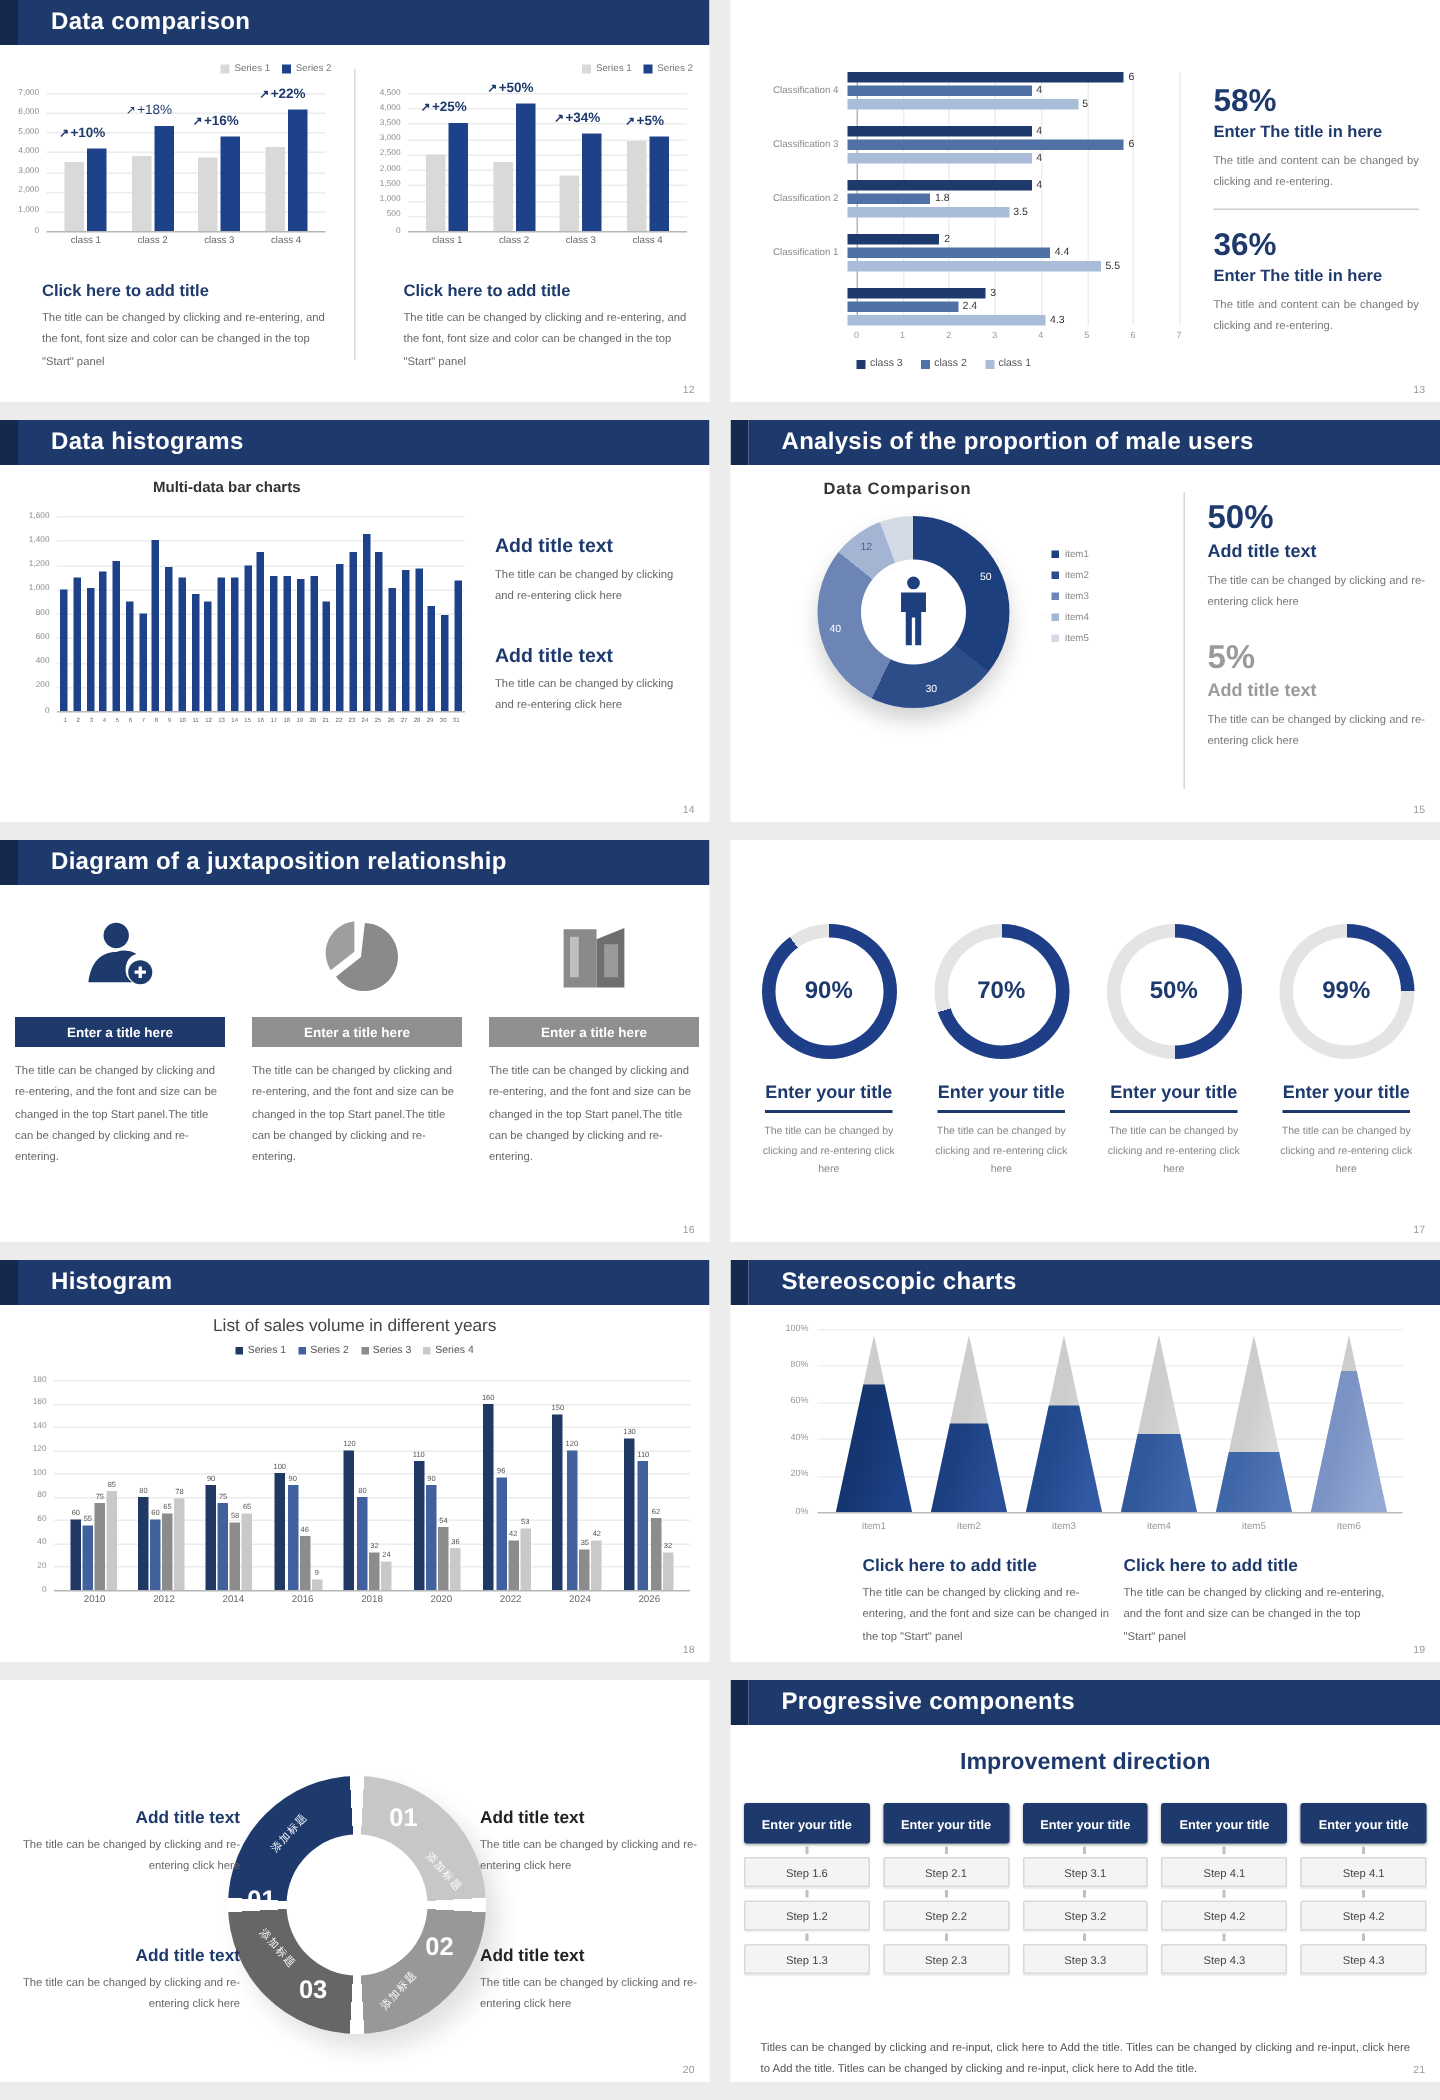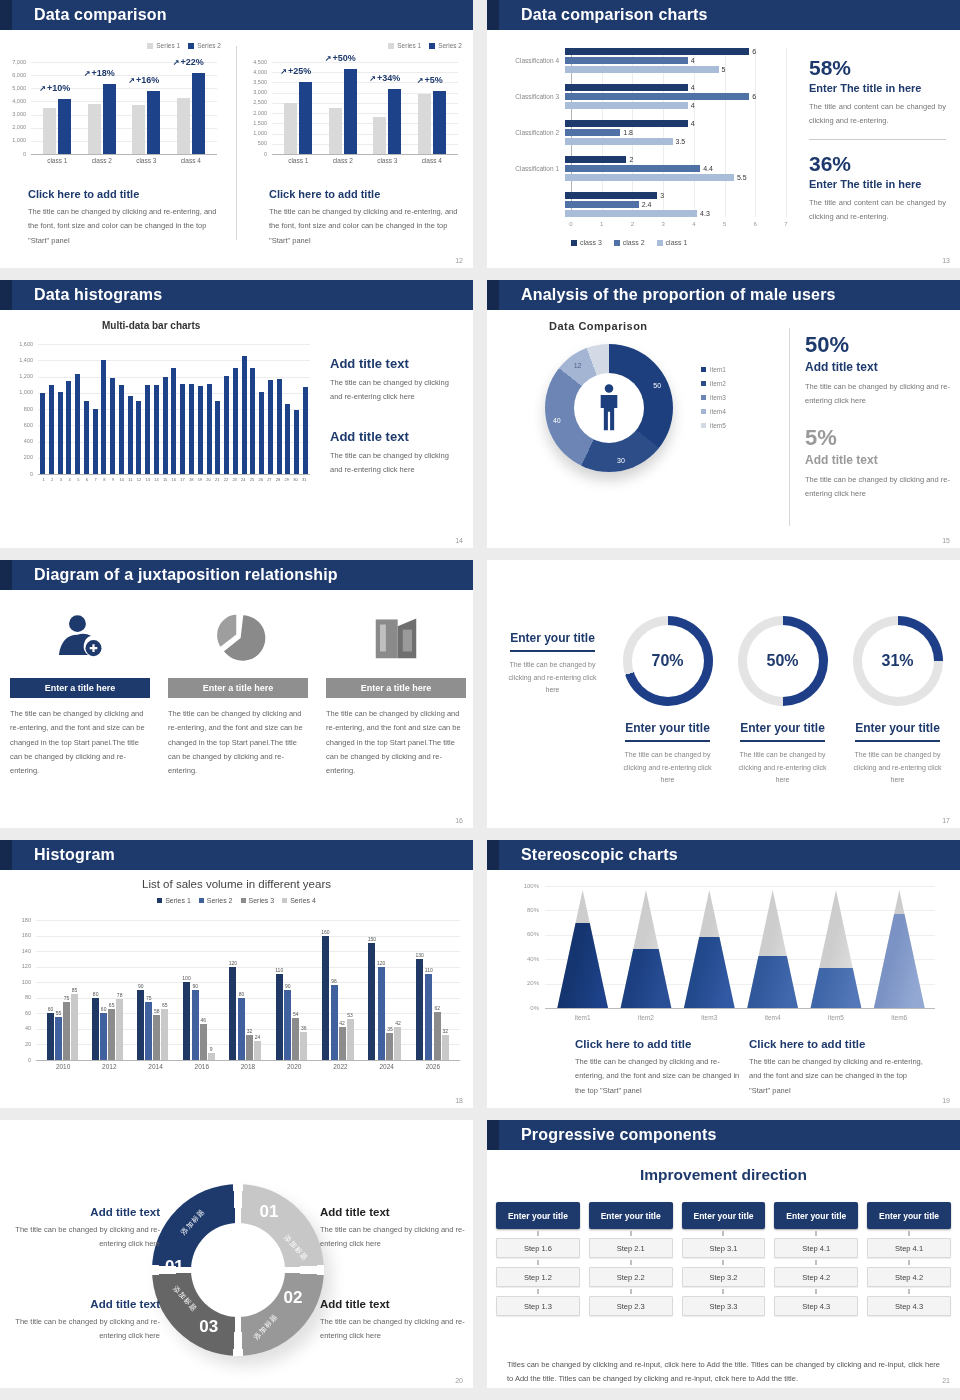--- a/index.html
+++ b/index.html
@@ -75,21 +75,21 @@
                   </div>
                   <div style="position: absolute; bottom: 61.2px; left: 50%; transform: translateX(-58%); white-space: nowrap; font-weight: bold; color: rgb(30, 58, 109); font-size: 9px;"><span style="font-size: 8px; margin-right: 1px;">↗</span>+10%</div>
                 </div>
                 <div style="position: relative; display: flex; align-items: flex-end; gap: 2px; height: 100%;">
                   <div style="display: flex; flex-direction: column; justify-content: flex-end; align-items: center; height: 100%;">
                     <div style="width: 13px; height: 49.9429px; background: rgb(217, 217, 217);"></div>
                   </div>
                   <div style="display: flex; flex-direction: column; justify-content: flex-end; align-items: center; height: 100%;">
                     <div style="width: 13px; height: 69.6571px; background: rgb(30, 66, 137);"></div>
                   </div>
-                  <div style="position: absolute; bottom: 75.6571px; left: 50%; transform: translateX(-58%); white-space: nowrap; font-weight: bold; color: rgb(30, 58, 109); font-size: 9px; margin-top: 16px;"><span style="font-size: 8px; margin-right: 1px;">↗</span>+18%</div>
+                  <div style="position: absolute; bottom: 75.6571px; left: 50%; transform: translateX(-58%); white-space: nowrap; font-weight: normal; color: rgb(30, 58, 109); font-size: 9px; margin-top: 16px;"><span style="font-size: 8px; margin-right: 1px;">↗</span>+18%</div>
                 </div>
                 <div style="position: relative; display: flex; align-items: flex-end; gap: 2px; height: 100%;">
                   <div style="display: flex; flex-direction: column; justify-content: flex-end; align-items: center; height: 100%;">
                     <div style="width: 13px; height: 48.6286px; background: rgb(217, 217, 217);"></div>
                   </div>
                   <div style="display: flex; flex-direction: column; justify-content: flex-end; align-items: center; height: 100%;">
                     <div style="width: 13px; height: 63.0857px; background: rgb(30, 66, 137);"></div>
                   </div>
                   <div style="position: absolute; bottom: 69.0857px; left: 50%; transform: translateX(-58%); white-space: nowrap; font-weight: bold; color: rgb(30, 58, 109); font-size: 9px;"><span style="font-size: 8px; margin-right: 1px;">↗</span>+16%</div>
                 </div>
@@ -206,24 +206,20 @@
         <div style="position:absolute;top:158px;left:26px;right:4px">
           <h4 class="bt">Click here to add title</h4>
           <p class="bp">The title can be changed by clicking and re-entering, and the font, font size and color can be changed in the top "Start" panel</p>
         </div>
       </div>
     </div>
     <div class="pg">12</div>
   </div>
 
   <div class="slide">
-    <div class="hd">
-        <div class="cap"></div>
-        <div class="hbar">Data comparison charts</div>
-      </div>
     <div class="bd">
       <div style="position: relative; left: 10px; top: 18px; width: 300px; height: 212px;">
           <div style="position: absolute; left: 74px; top: 0px; width: 215px; height: 169px;">
             <div style="position: absolute; top: 0px; bottom: 0px; left: 30.7143px; width: 1px; background: rgb(237, 237, 237);"></div>
             <div style="position: absolute; top: 0px; bottom: 0px; left: 61.4286px; width: 1px; background: rgb(237, 237, 237);"></div>
             <div style="position: absolute; top: 0px; bottom: 0px; left: 92.1429px; width: 1px; background: rgb(237, 237, 237);"></div>
             <div style="position: absolute; top: 0px; bottom: 0px; left: 122.857px; width: 1px; background: rgb(237, 237, 237);"></div>
             <div style="position: absolute; top: 0px; bottom: 0px; left: 153.571px; width: 1px; background: rgb(237, 237, 237);"></div>
             <div style="position: absolute; top: 0px; bottom: 0px; left: 184.286px; width: 1px; background: rgb(237, 237, 237);"></div>
             <div style="position: absolute; top: 0px; bottom: 0px; left: 215px; width: 1px; background: rgb(237, 237, 237);"></div>
@@ -658,20 +654,26 @@
         <div class="tbar" style="background:#8f8f8f">Enter a title here</div>
         <p class="bp" style="margin-top:9px">The title can be changed by clicking and re-entering, and the font and size can be changed in the top Start panel.The title can be changed by clicking and re-entering.</p>
       </div>
     </div>
     <div class="pg">16</div>
   </div>
 
   <div class="slide">
     <div class="bd">
       <div class="col17" style="left:13px">
+        <div style="position: relative; width: 90px; height: 90px;">
+            <div style="position: absolute; inset: 0px; border-radius: 50%; background: conic-gradient(rgb(30, 63, 136) 0deg, rgb(30, 63, 136) 90%, rgb(228, 228, 228) 90%, rgb(228, 228, 228) 100%);">
+              <div style="position: absolute; left: 50%; top: 50%; transform: translate(-50%, -50%); width: 72px; height: 72px; border-radius: 50%; background: rgb(255, 255, 255);"></div>
+            </div>
+            <div style="position: absolute; inset: 0px; display: flex; align-items: center; justify-content: center; font-size: 16px; font-weight: bold; color: rgb(30, 58, 109);">90%</div>
+          </div>
         <div class="t17">Enter your title</div>
         <p class="b17">The title can be changed by clicking and re-entering click here</p>
       </div>
       <div class="col17" style="left:128px">
         <div style="position: relative; width: 90px; height: 90px;">
             <div style="position: absolute; inset: 0px; border-radius: 50%; background: conic-gradient(rgb(30, 63, 136) 0deg, rgb(30, 63, 136) 70%, rgb(228, 228, 228) 70%, rgb(228, 228, 228) 100%);">
               <div style="position: absolute; left: 50%; top: 50%; transform: translate(-50%, -50%); width: 72px; height: 72px; border-radius: 50%; background: rgb(255, 255, 255);"></div>
             </div>
             <div style="position: absolute; inset: 0px; display: flex; align-items: center; justify-content: center; font-size: 16px; font-weight: bold; color: rgb(30, 58, 109);">70%</div>
           </div>
@@ -686,21 +688,21 @@
             <div style="position: absolute; inset: 0px; display: flex; align-items: center; justify-content: center; font-size: 16px; font-weight: bold; color: rgb(30, 58, 109);">50%</div>
           </div>
         <div class="t17">Enter your title</div>
         <p class="b17">The title can be changed by clicking and re-entering click here</p>
       </div>
       <div class="col17" style="left:358px">
         <div style="position: relative; width: 90px; height: 90px;">
             <div style="position: absolute; inset: 0px; border-radius: 50%; background: conic-gradient(rgb(30, 63, 136) 0deg, rgb(30, 63, 136) 25%, rgb(228, 228, 228) 25%, rgb(228, 228, 228) 100%);">
               <div style="position: absolute; left: 50%; top: 50%; transform: translate(-50%, -50%); width: 72px; height: 72px; border-radius: 50%; background: rgb(255, 255, 255);"></div>
             </div>
-            <div style="position: absolute; inset: 0px; display: flex; align-items: center; justify-content: center; font-size: 16px; font-weight: bold; color: rgb(30, 58, 109);">31%</div>
+            <div style="position: absolute; inset: 0px; display: flex; align-items: center; justify-content: center; font-size: 16px; font-weight: bold; color: rgb(30, 58, 109);">99%</div>
           </div>
         <div class="t17">Enter your title</div>
         <p class="b17">The title can be changed by clicking and re-entering click here</p>
       </div>
     </div>
     <div class="pg">17</div>
   </div>
 
   <div class="slide">
     <div class="hd">

